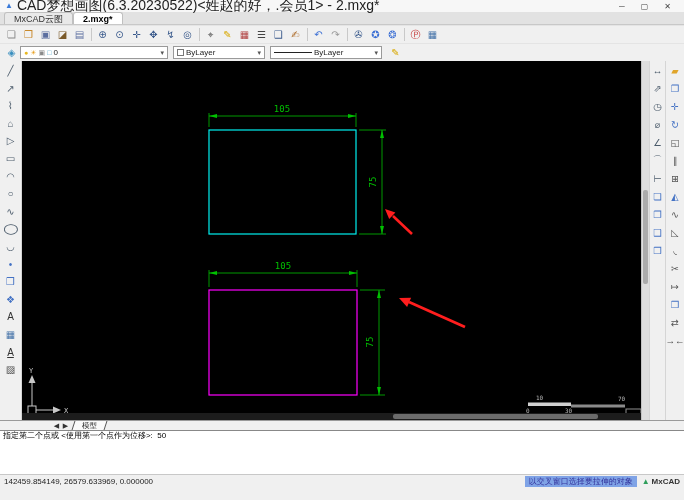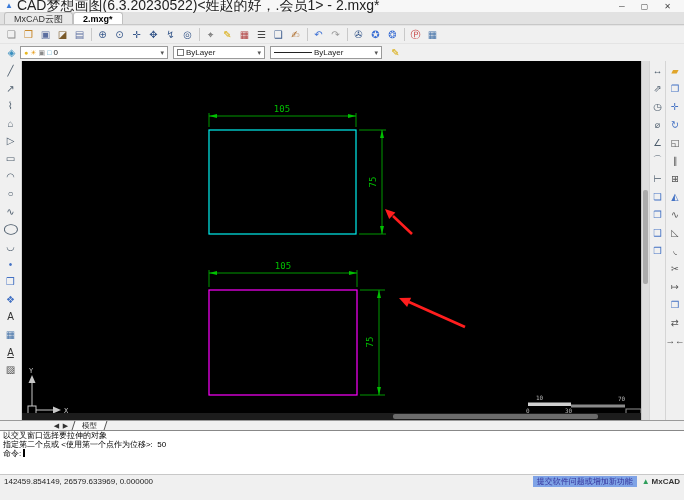--- a/index.html
+++ b/index.html
@@ -274,29 +274,27 @@
   </div>
 
   <div class="model-strip">
     <span class="mnav">◀</span>
     <span class="mnav">▶</span>
     <span class="model-tab"><span>模型</span></span>
   </div>
 
   <div class="cmd">
     <div>
-        <div class="cmd-line">以交叉窗口选择要拉伸的对象</div>
         <div class="cmd-line">指定第二个点或 &lt;使用第一个点作为位移&gt;:  50</div>
       </div>
-    <div class="cmd-line"><span>命令:</span><span class="cursor"></span></div>
   </div>
 
   <div class="statusbar">
     <span class="coords">142459.854149, 26579.633969, 0.000000</span>
     <span class="sb-spacer"></span>
-    <span class="fb-link">提交软件问题或增加新功能</span>
+    <span class="fb-link">以交叉窗口选择要拉伸的对象</span>
     <span class="brand">
       <span class="logo">▲</span>
       <span>MxCAD</span>
     </span>
   </div>
 
 </div>
 
 </body></html>

